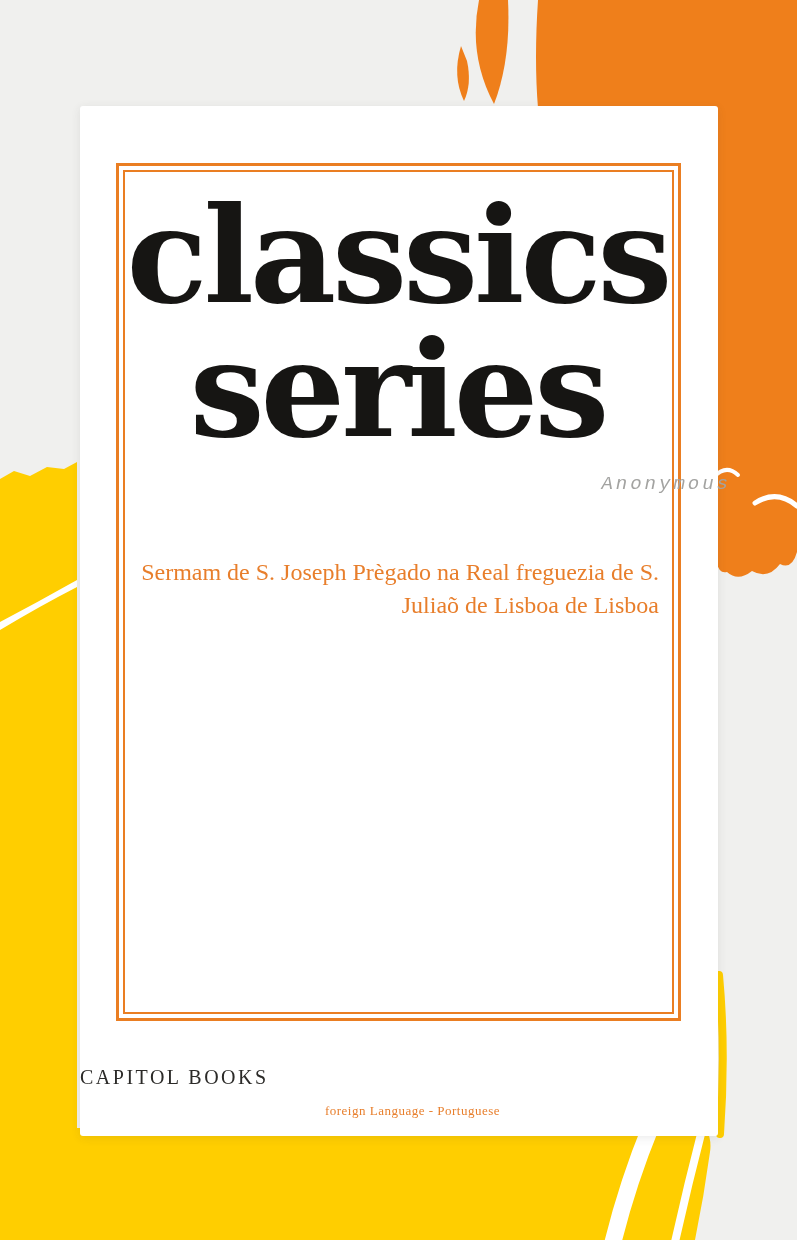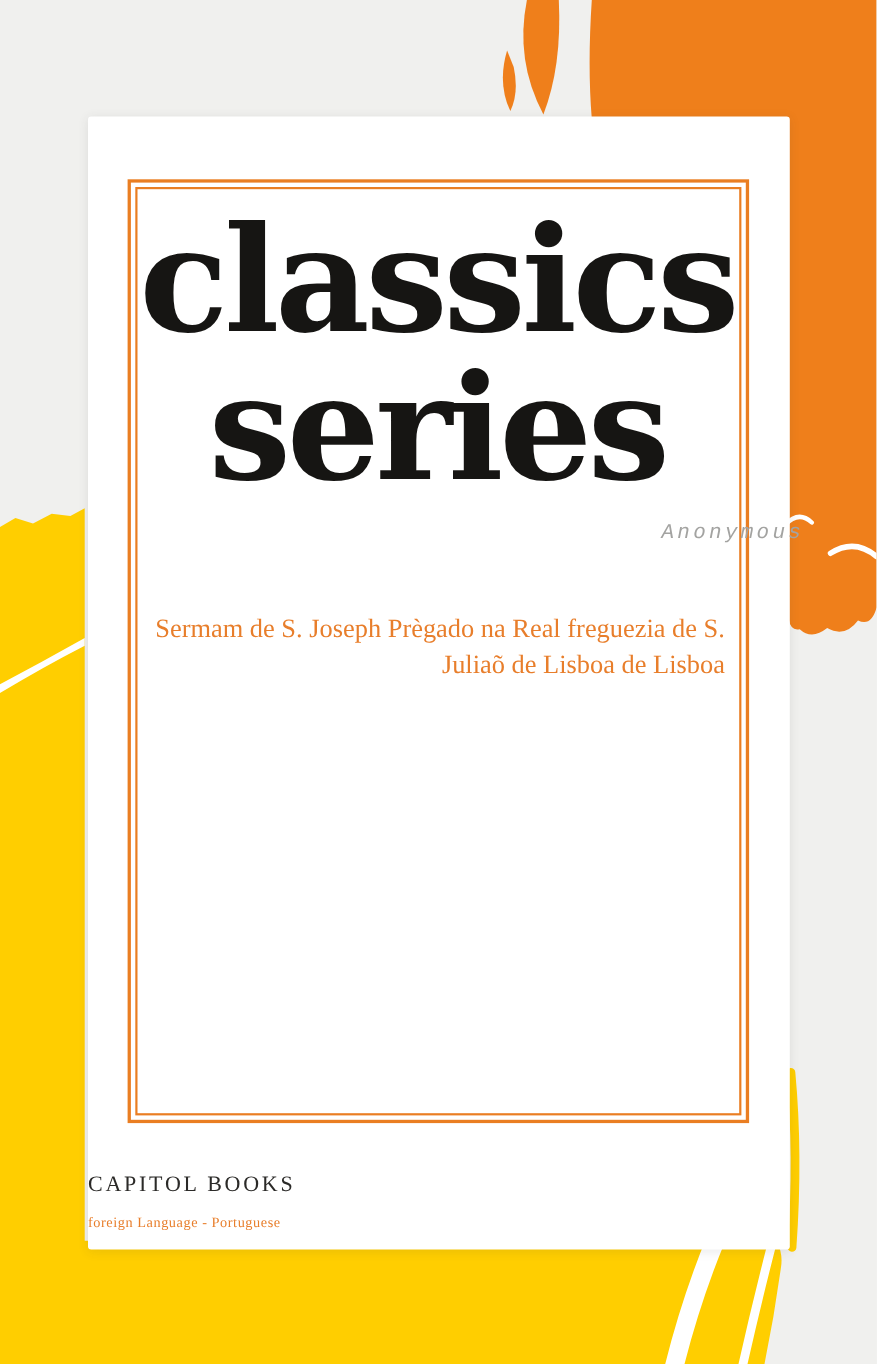--- a/index.html
+++ b/index.html
@@ -95,20 +95,21 @@
     font-size: 20px;
     line-height: 26px;
     letter-spacing: 2.5px;
     color: var(--publisher-black, #2B2A28);
   }
   .category-line {
     position: absolute;
     left: 0;
     top: 996px;
     width: 665px;
+    text-align: center;
     font-family: "Liberation Serif", serif;
     font-size: 13px;
     line-height: 17px;
     letter-spacing: 0.5px;
     color: var(--subtitle-orange, #E87E2B);
   }
 </style>
 </head>
 <body>
 

